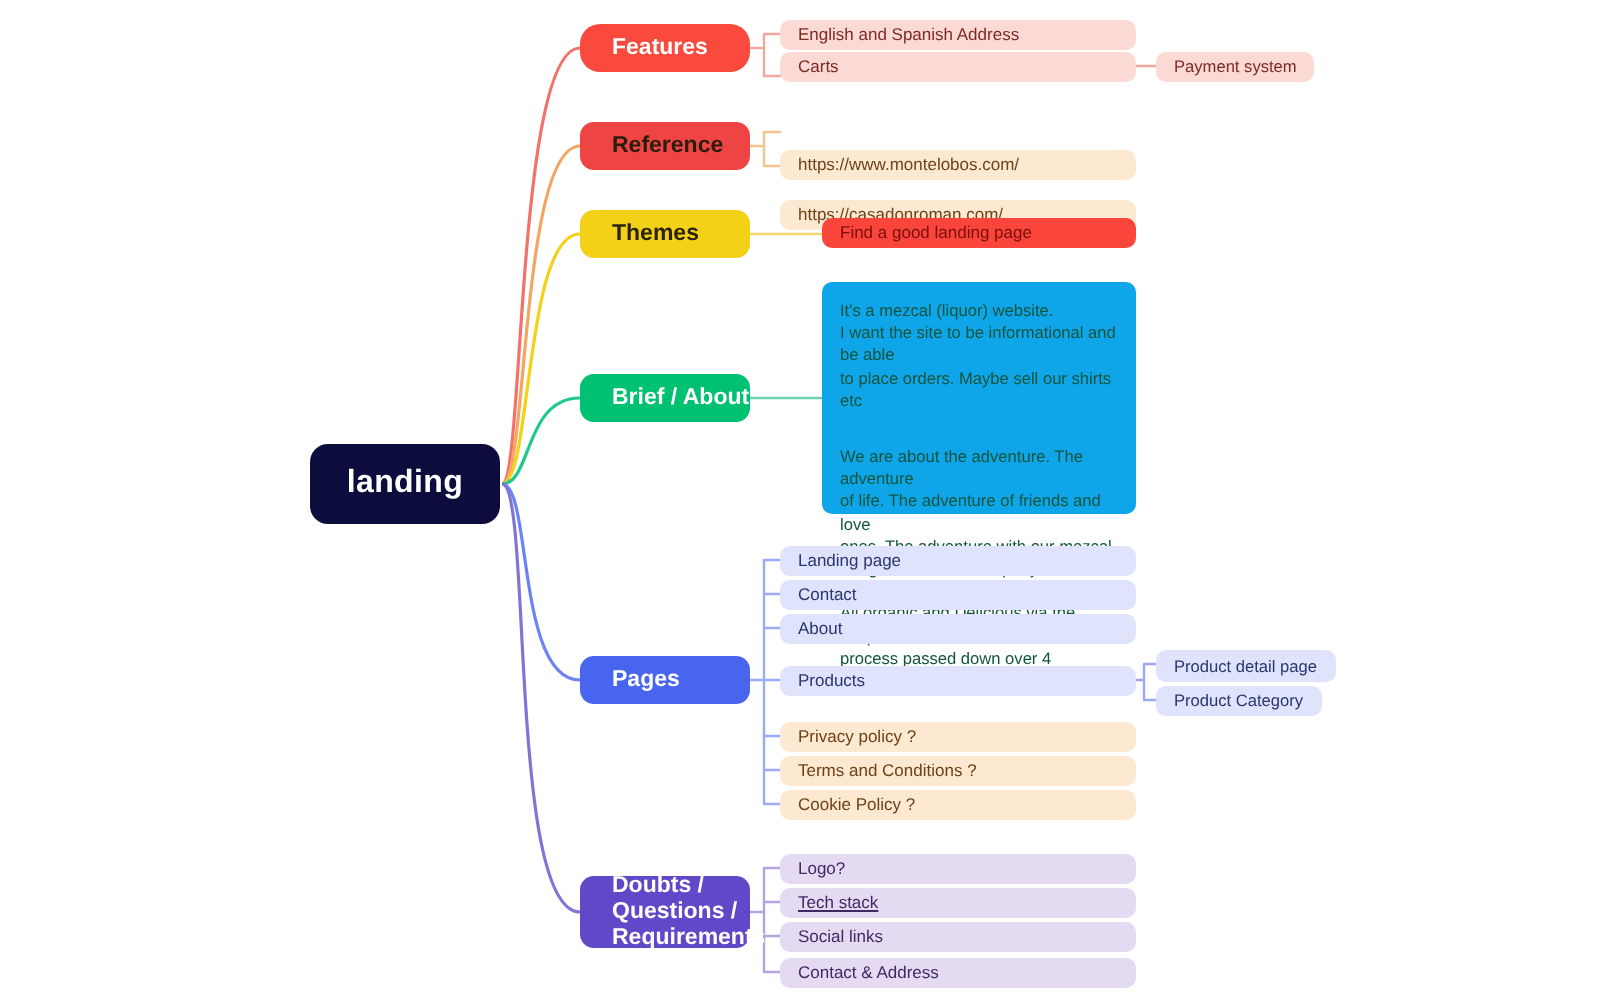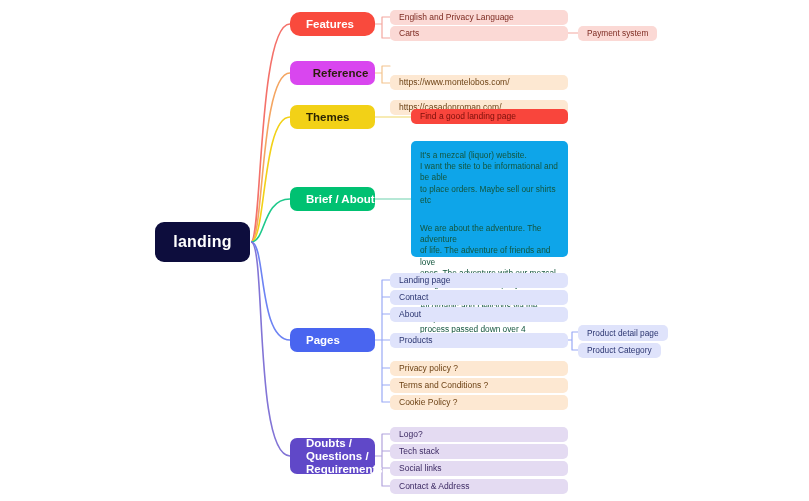--- a/index.html
+++ b/index.html
@@ -32,21 +32,21 @@
   .child.multiline{display:block;padding:9px 10px 9px 9px;font-size:8.3px;line-height:11.2px;}
   .child.multiline p{margin:0;}
   .child.multiline p.gap{margin-top:17px;}
   .gchild{
     border-radius:5px;display:flex;align-items:center;
     padding:0 9px 0 9px;font-size:8.3px;line-height:11px;white-space:nowrap;
   }
 
   
   .c-red   {background:#f94a3d;color:#ffffff;border-radius:10px;}
-  .c-orange{background:#d946ef;color:#2b1d0c;justify-content:center;}
+  .c-orange{background:#ef4444;color:#2b1d0c;}
   .c-yellow{background:#f2d117;color:#2b2403;}
   .c-green {background:#00c172;color:#ffffff;}
   .c-blue  {background:#4965f0;color:#ffffff;}
   .c-purple{background:#6048c8;color:#ffffff;}
 
   
   .l-pink  {background:#fbd9d5;color:#7d2b22;}
   .l-redbox{background:#f9453c;color:#7a0f0a;}
   .l-peach {background:#fde8d2;color:#6d4316;}
   .l-mint  {background:#0ea5e9;color:#13553c;}
@@ -83,21 +83,21 @@
   </svg>
 
   <div class="node root">
     <span>landing</span>
   </div>
 
   <div class="node branch c-red" style="left:290px;top:12px;width:85px;height:24px;">
     <span>Features</span>
   </div>
   <div class="node child l-pink" style="left:390px;top:10px;width:178px;height:15px;">
-    <span>English and Privacy Language</span>
+    <span>English and Spanish Address</span>
   </div>
   <div class="node child l-pink" style="left:390px;top:26px;width:178px;height:15px;">
     <span>Carts</span>
   </div>
   <div class="node gchild l-pink" style="left:578px;top:26px;height:15px;">
     <span>Payment system</span>
   </div>
 
   <div class="node branch c-orange" style="left:290px;top:61px;width:85px;height:24px;">
     <span>Reference</span>
@@ -165,21 +165,21 @@
 
   <div class="node branch c-purple" style="left:290px;top:438px;width:85px;height:36px;">
     <div>
       <div>Doubts / Questions /</div>
       <div>Requirements</div>
     </div>
   </div>
   <div class="node child l-violet" style="left:390px;top:427px;width:178px;height:15px;">
     <span>Logo?</span>
   </div>
-  <div class="node child l-violet" style="left:390px;top:444px;width:178px;height:15px;">
+  <div class="node child l-violet" style="left:390px;top:444px;width:178px;height:15px;text-decoration:underline;">
     <span>Tech stack</span>
   </div>
   <div class="node child l-violet" style="left:390px;top:461px;width:178px;height:15px;">
     <span>Social links</span>
   </div>
   <div class="node child l-violet" style="left:390px;top:479px;width:178px;height:15px;">
     <span>Contact &amp; Address</span>
   </div>
 
 </div>

